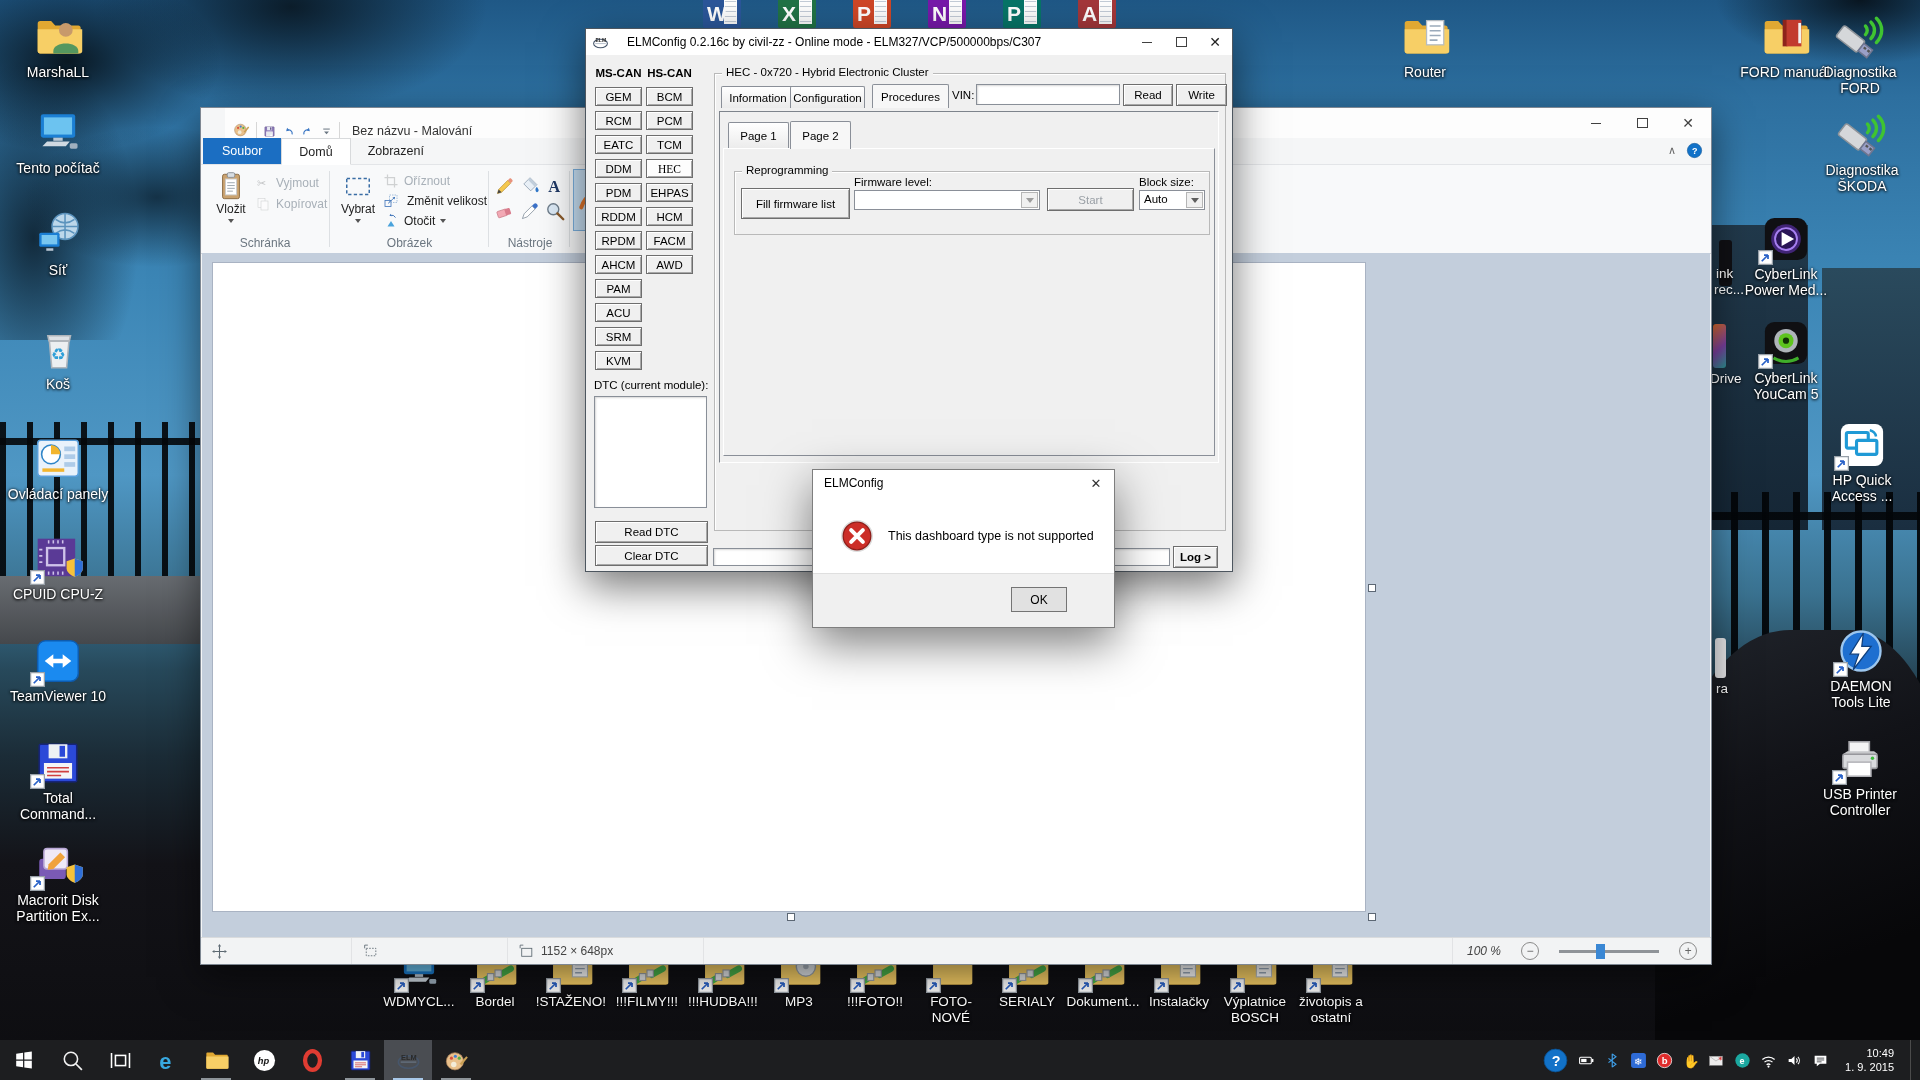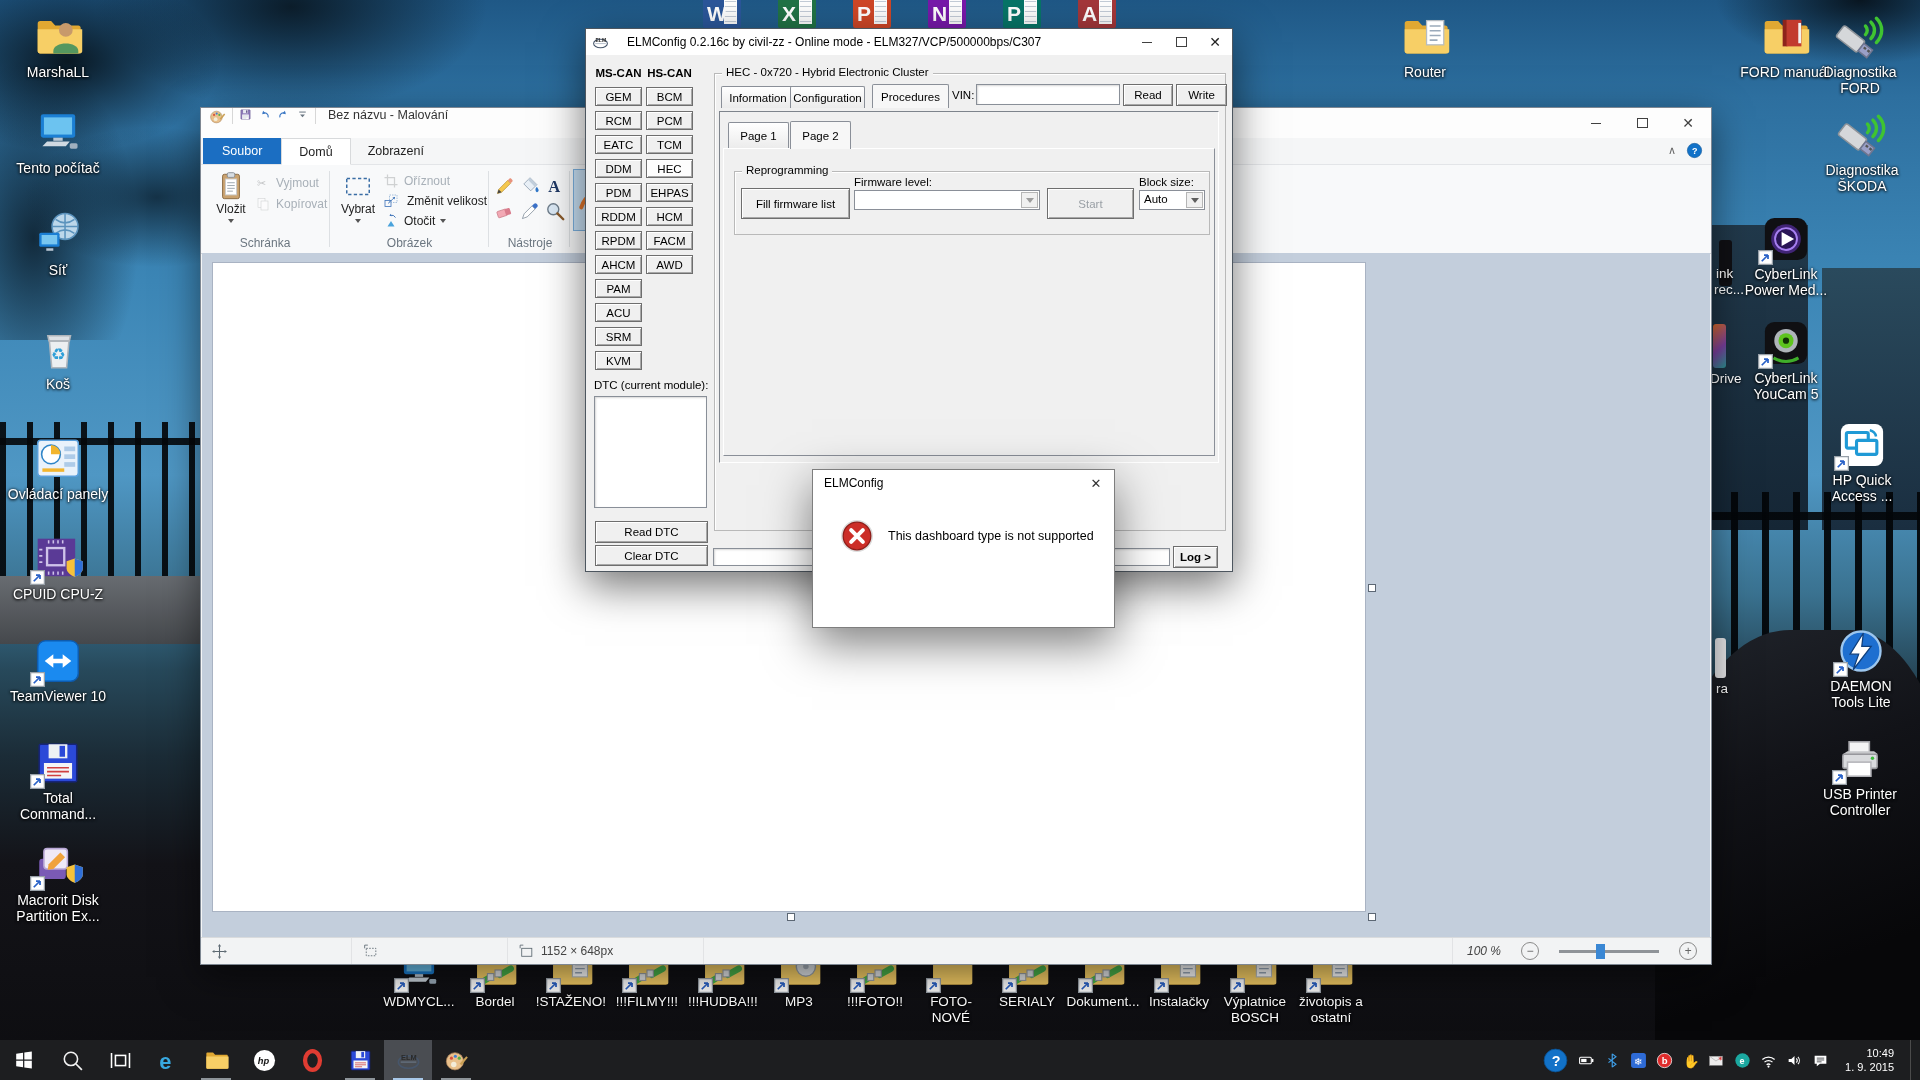--- a/index.html
+++ b/index.html
@@ -46,21 +46,21 @@
   .t-letter{position:absolute;left:4px;bottom:2px;color:#fff;font-size:21px;font-weight:bold;}
   .sliver{position:absolute;z-index:1;border-radius:3px;}
   .plabel{position:absolute;z-index:1;font-size:13.5px;color:#fff;text-shadow:0 1px 3px rgba(0,0,0,.95);}
 
   .ic{display:inline-block;}
   .ic svg{width:100%;height:100%;display:block;}
 
   
   #paint{position:absolute;left:200px;top:107px;width:1512px;height:858px;z-index:10;
     background:#f5f6f7;border:1px solid #7e8792;box-shadow:0 12px 36px rgba(0,0,0,.5);box-sizing:border-box;}
-  .p-title{height:30px;background:#fdfdfd;display:flex;align-items:flex-start;padding-left:8px;gap:6px;}
+  .p-title{height:30px;background:#fdfdfd;display:flex;align-items:flex-end;padding-left:8px;gap:6px;margin-left:24px;}
   .qat{width:17px;height:17px;}
   .qat-sm{width:13px;height:13px;}
   .vsep{width:1px;height:16px;background:#d7d7d7;}
   .p-title .title{font-size:12.5px;color:#333;margin-left:6px;white-space:nowrap;}
   .cap{margin-left:auto;display:flex;height:100%;}
   .cap>div{width:46px;display:flex;align-items:center;justify-content:center;color:#404040;}
   .gl-min{width:10px;border-top:1px solid #404040;height:0;}
   .gl-max{width:9px;height:8px;border:1px solid #404040;}
   .gl-x{font-size:14px;line-height:1;}
   .p-tabs{height:26px;display:flex;align-items:stretch;background:#f5f6f7;padding-left:2px;position:relative;border-bottom:1px solid #e3e5e8;}
@@ -102,21 +102,21 @@
     border:1px solid #4d565f;box-shadow:0 14px 40px rgba(0,0,0,.55);box-sizing:border-box;font-size:11.5px;color:#000;}
   .e-title{height:26px;background:#fff;display:flex;align-items:center;padding-left:6px;gap:18px;}
   .e-title .ic{width:17px;height:17px;}
   .e-title .title{font-size:12px;white-space:nowrap;overflow:hidden;}
   .e-cap{margin-left:auto;display:flex;height:100%;}
   .e-cap>div{width:34px;display:flex;align-items:center;justify-content:center;color:#222;}
   .btn95{position:absolute;background:#f0f0f0;border:1px solid #6e6e6e;
     box-shadow:inset 1px 1px 0 #fff,inset -1px -1px 0 #a8a8a8;
     display:flex;align-items:center;justify-content:center;font-size:11.5px;box-sizing:border-box;}
   .mod{width:47px;height:19px;}
-  .mod.on{background:#fdfdfd;}
+  .mod.on{background:#fdfdfd;font-family:Liberation Serif, serif;}
   .colhdr{position:absolute;width:47px;text-align:center;font-weight:bold;font-size:11.5px;}
   .sunken{position:absolute;background:#fff;border:1px solid #898f98;box-shadow:inset 1px 1px 2px rgba(0,0,0,.16);box-sizing:border-box;}
   .gbox{position:absolute;border:1px solid #b9b9b9;box-shadow:inset 1px 1px 0 #fff;box-sizing:border-box;}
   .gbox-label{position:absolute;top:-8px;left:7px;background:#f0f0f0;padding:0 4px;font-size:11.5px;white-space:nowrap;}
   .tab95{position:absolute;background:linear-gradient(#ffffff,#ebebeb);border:1px solid #8a8f98;border-bottom:none;
     border-radius:2px 2px 0 0;display:flex;align-items:center;justify-content:center;font-size:11.5px;box-sizing:border-box;}
   .tab95.active{background:#f7f7f7;z-index:3;}
   .panel-sunk{position:absolute;border:1px solid;border-color:#7e848c #fff #fff #7e848c;box-sizing:border-box;}
   .panel-page{position:absolute;background:#f0f0f0;border:1px solid;border-color:#fff #8a8f98 #8a8f98 #fff;box-sizing:border-box;z-index:2;}
   .lbl{position:absolute;white-space:nowrap;}
@@ -1099,21 +1099,21 @@
       <span class="gbox-label">Reprogramming</span>
     </div>
     <div class="btn95" style="left:155px;top:159px;width:109px;height:31px;z-index:4;">Fill firmware list</div>
     <div class="lbl" style="left:268px;top:147px;z-index:4;">Firmware level:</div>
     <div class="combo" style="left:268px;top:161px;width:186px;height:20px;z-index:4;">
       <span class="val"></span>
       <span class="cb-btn">
           <span class="arr dis"></span>
         </span>
     </div>
-    <div class="btn95 txt-dis" style="left:461px;top:159px;width:87px;height:31px;z-index:4;">Start</div>
+    <div class="btn95 txt-dis" style="left:461px;top:159px;width:87px;height:23px;z-index:4;">Start</div>
     <div class="lbl" style="left:553px;top:147px;z-index:4;">Block size:</div>
     <div class="combo" style="left:553px;top:161px;width:66px;height:20px;z-index:4;">
       <span class="val">Auto</span>
       <span class="cb-btn">
           <span class="arr"></span>
         </span>
     </div>
 
     <div class="sunken" style="left:127px;top:519px;width:457px;height:18px;"></div>
     <div class="btn95" style="left:587px;top:517px;width:45px;height:22px;font-weight:bold;">Log &gt;</div>
@@ -1127,20 +1127,23 @@
     <div class="d-body">
       <span class="ic d-ic">
           <svg viewBox="0 0 32 32">
             <circle cx="16" cy="16" r="15" fill="#dcdcdc"></circle>
             <circle cx="16" cy="16" r="13" fill="#cc2e28" stroke="#8e1d19" stroke-width="1.2"></circle>
             <path d="M10.5 10.5l11 11M21.5 10.5l-11 11" stroke="#fff" stroke-width="3.8" stroke-linecap="round"></path>
           </svg>
         </span>
       <span class="d-msg">This dashboard type is not supported</span>
     </div>
+    <div class="d-foot">
+      <div class="d-ok">OK</div>
+    </div>
   </section>
 
   <div id="taskbar">
     <div class="tb-left" id="tb-apps">
         <div class="tb-cell id-start">
           <span class="ic" style="width: 20px; height: 20px;">
             <svg viewBox="0 0 32 32">
               <path d="M3.5 6L14.5 4.4V15H3.5zM16.5 4.1L28.5 2.4V15h-12zM3.5 17h11v10.6L3.5 26zM16.5 17h12v12.6l-12-1.7z" fill="#fff"></path>
             </svg>
           </span>

